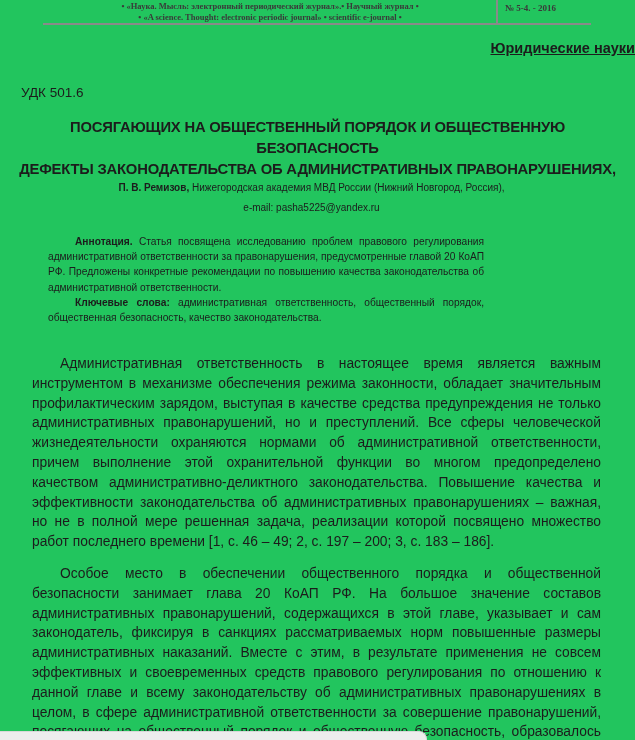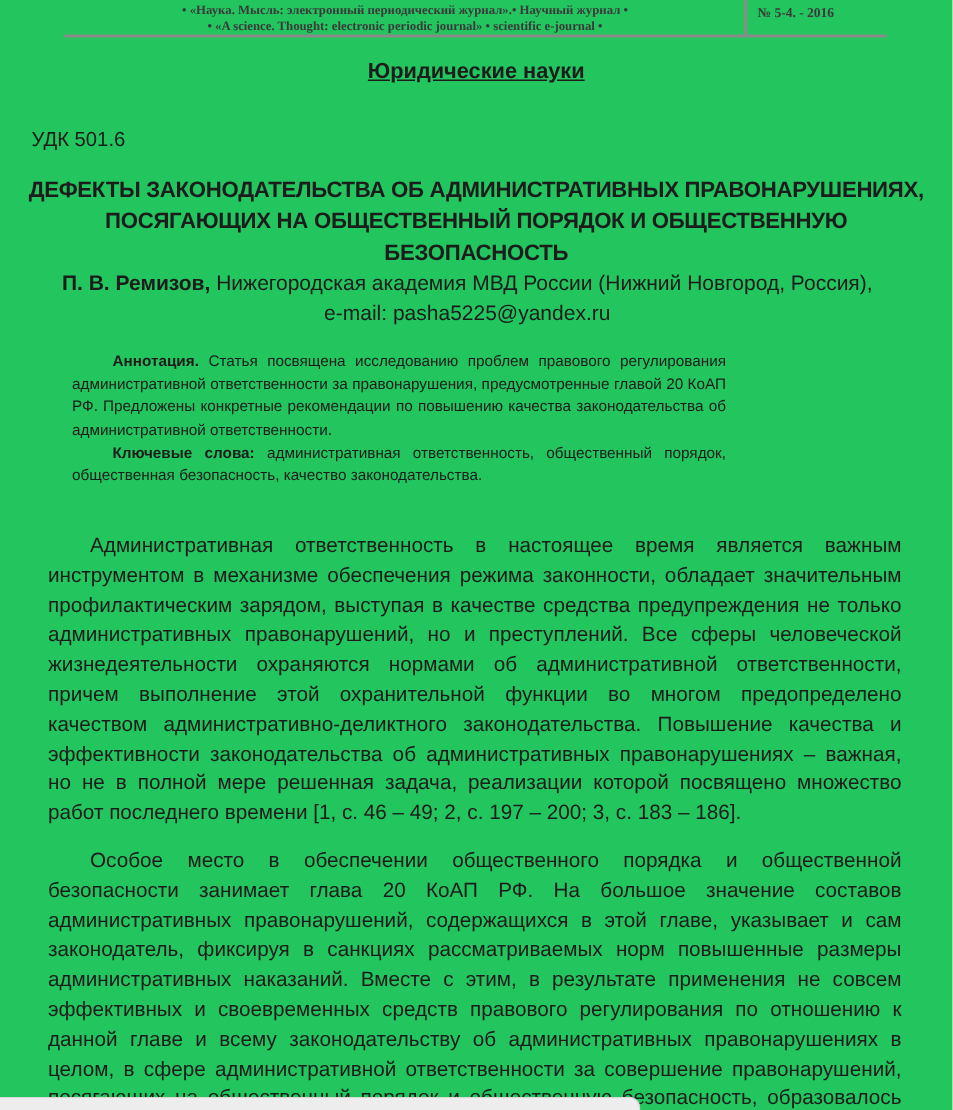--- a/index.html
+++ b/index.html
@@ -42,21 +42,21 @@
     position: absolute;
     top: 23px; left: 43px;
     width: 548px; height: 2px;
     background: #8a8a8a;
   }
 
   
   .section-heading {
     position: absolute;
     top: 40px; left: 0; width: 635px;
-    text-align: center;
+    text-align: right;
     font-size: 14.5px;
     font-weight: bold;
     text-decoration: underline;
   }
   .udc {
     position: absolute;
     top: 85px; left: 21px;
     font-size: 13.5px;
   }
   .title {
@@ -65,21 +65,21 @@
     text-align: center;
     font-size: 14.8px;
     font-weight: bold;
     line-height: 21px;
     letter-spacing: -0.2px;
   }
   .author {
     position: absolute;
     top: 178px; left: 0; width: 623px;
     text-align: center;
-    font-size: 14px;
+    font-size: 10px;
     line-height: 20px;
   }
   .b { font-weight: bold; }
 
   
   .abstract {
     position: absolute;
     top: 234px; left: 48px; width: 436px;
     font-size: 10.2px;
     line-height: 15.2px;
@@ -119,22 +119,22 @@
   </div>
   <div class="masthead-vrule"></div>
   <div class="masthead-issue">№ 5-4. - 2016</div>
   <div class="masthead-hrule"></div>
 
   <div class="section-heading">Юридические науки</div>
 
   <div class="udc">УДК 501.6</div>
 
   <div class="title">
+    <div>ПОСЯГАЮЩИХ НА ОБЩЕСТВЕННЫЙ ПОРЯДОК И ОБЩЕСТВЕННУЮ БЕЗОПАСНОСТЬ</div>
     <div>ДЕФЕКТЫ ЗАКОНОДАТЕЛЬСТВА ОБ АДМИНИСТРАТИВНЫХ ПРАВОНАРУШЕНИЯХ,</div>
-    <div>ПОСЯГАЮЩИХ НА ОБЩЕСТВЕННЫЙ ПОРЯДОК И ОБЩЕСТВЕННУЮ БЕЗОПАСНОСТЬ</div>
   </div>
 
   <div class="author">
     <div><span class="b">П. В. Ремизов,</span><span> Нижегородская академия МВД России (Нижний Новгород, Россия),</span></div>
     <div>e-mail: pasha5225@yandex.ru</div>
   </div>
 
   <div class="abstract">
     <p><span class="b">Аннотация.</span><span> Статья посвящена исследованию проблем правового регулирования административной ответственности за правонарушения, предусмотренные главой 20 КоАП РФ. Предложены конкретные рекомендации по повышению качества законодательства об административной ответственности.</span></p>
     <p><span class="b">Ключевые слова:</span><span> административная ответственность, общественный порядок, общественная безопасность, качество законодательства.</span></p>

